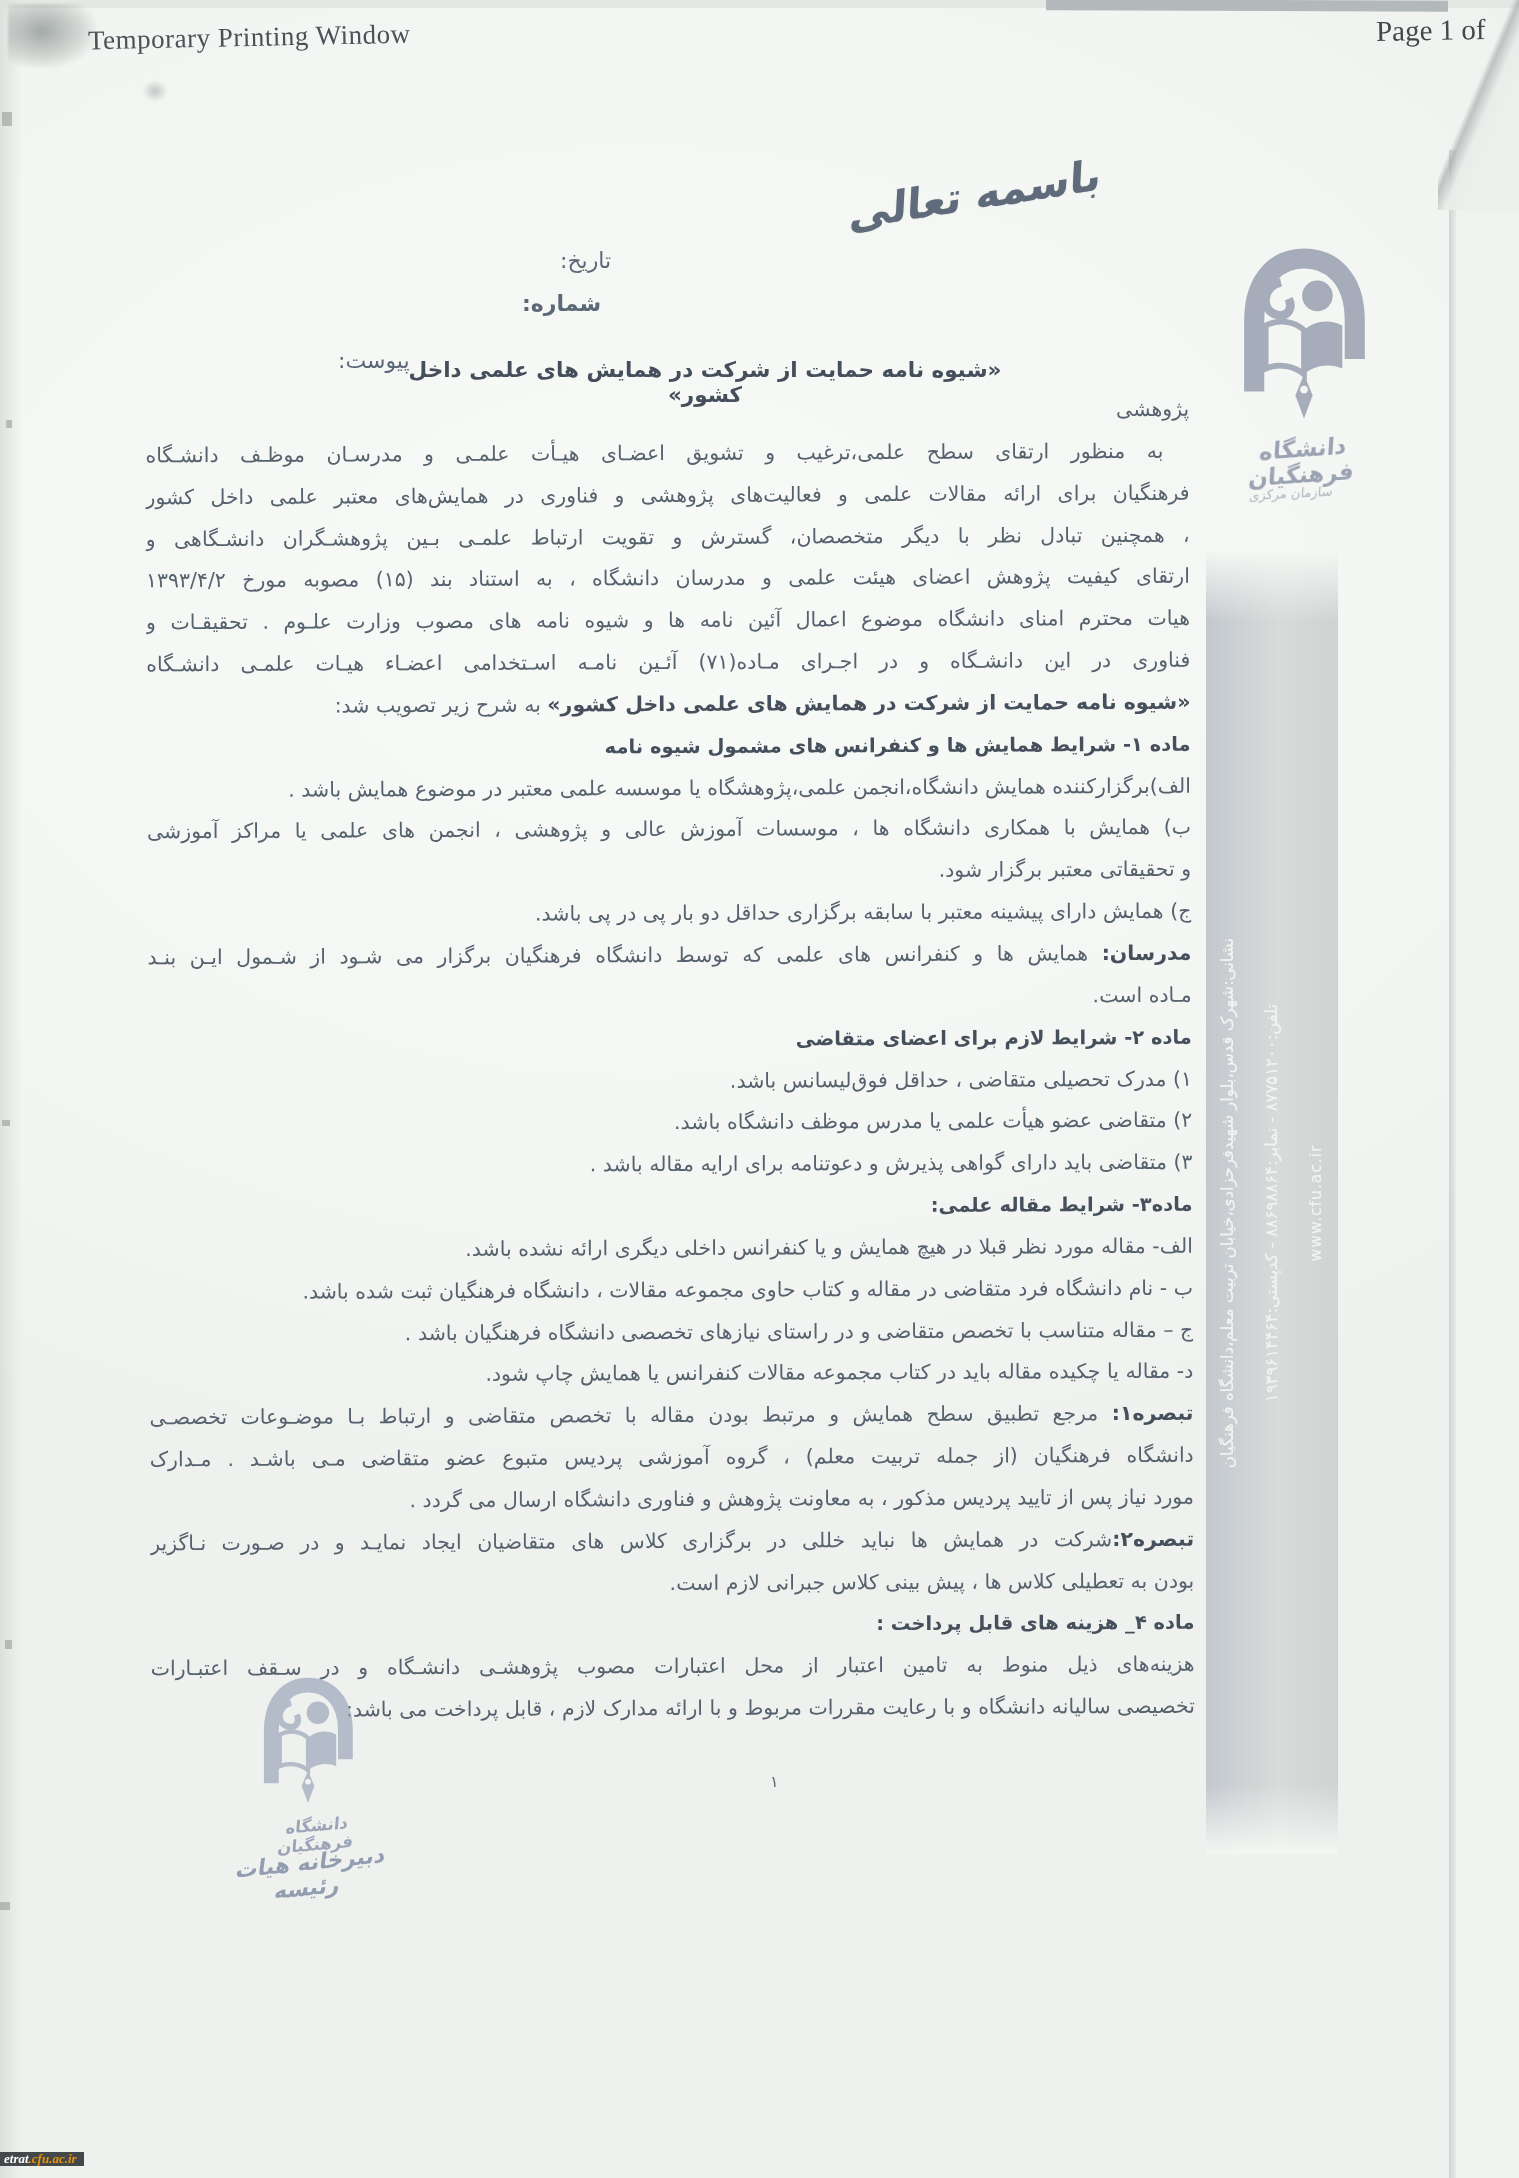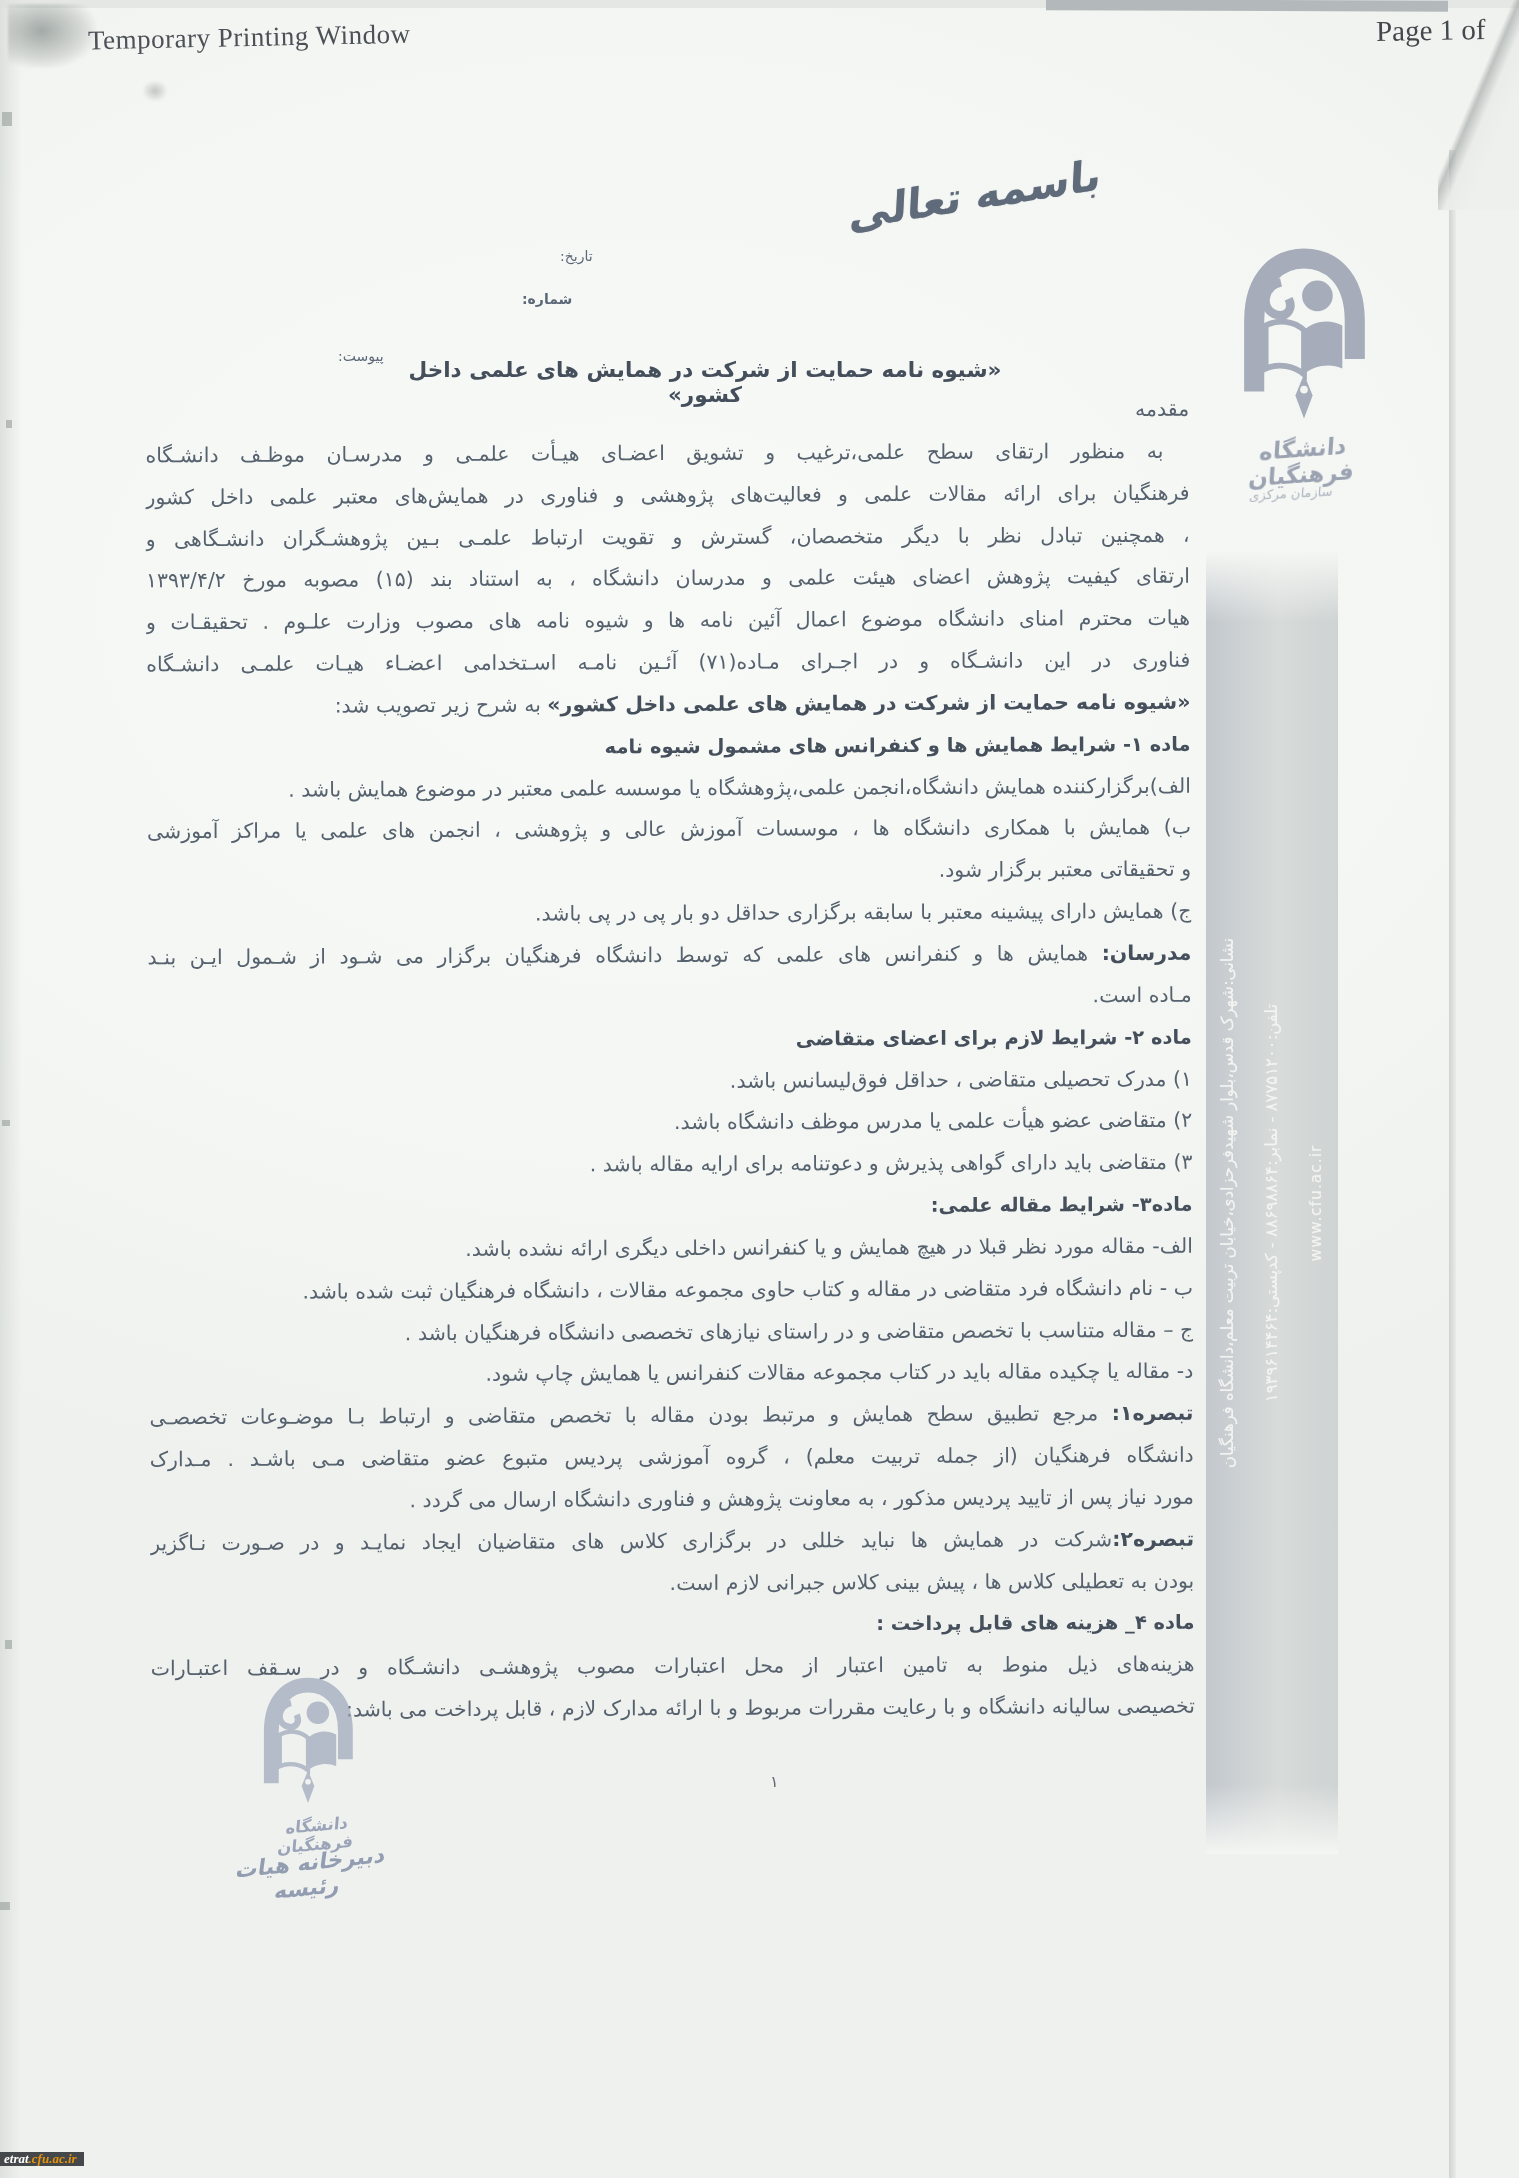--- a/index.html
+++ b/index.html
@@ -39,21 +39,21 @@
 
   
   .bismillah{position:absolute;left:848px;top:170px;font-size:42px;font-weight:bold;color:#4b586b;
     transform:rotate(-9deg) skewX(-12deg);opacity:.88;text-shadow:0 0 1px rgba(75,88,107,.5);}
   .logo{color:var(--logo-ink);opacity:.82;}
   .logo-main{position:absolute;left:1235px;top:246px;width:138px;height:182px;}
   .org-name{position:absolute;left:1213px;top:436px;width:178px;text-align:center;font-size:23px;
     color:#8c94a6;transform:rotate(-4deg) skewX(-8deg);font-weight:bold;opacity:.85;filter:blur(.3px);}
   .org-sub{position:absolute;left:1236px;top:486px;width:110px;text-align:center;font-size:13px;
     color:#9aa2b1;transform:rotate(-3deg) skewX(-8deg);opacity:.8;filter:blur(.3px);}
-  .lbl{position:absolute;font-size:14px;color:#5c6878;}
+  .lbl{position:absolute;font-size:22px;color:#5c6878;}
   .lbl-date{left:560px;top:248px;}
   .lbl-num{left:522px;top:291px;font-weight:bold;}
   .lbl-att{left:338px;top:348px;}
 
   
   .doc-title{position:absolute;left:385px;top:357px;width:640px;text-align:center;
     font-size:21.5px;font-weight:bold;color:#454f5c;}
   .doc-lines{position:absolute;left:148px;top:391px;width:1044px;font-size:20.5px;color:var(--ink);
     transform:rotate(-.25deg);}
   .line{height:41.85px;line-height:41.85px;overflow:hidden;text-align:right;white-space:normal;}
@@ -123,21 +123,21 @@
   <div class="org-sub fa">سازمان مرکزی</div>
 
   <div class="lbl lbl-date fa">تاریخ:</div>
   <div class="lbl lbl-num fa">شماره:</div>
   <div class="lbl lbl-att fa">پیوست:</div>
 
   <div class="doc-title fa">«شیوه نامه حمایت از شرکت در همایش های علمی  داخل کشور»</div>
 
   <div class="doc-lines fa">
 
-  <div class="line"><b class="seg-b"></b><span class="seg-t">مقدمه</span></div>
+  <div class="line"><b class="seg-b"></b><span class="seg-t">پژوهشی</span></div>
       <div class="line justify indent"><b class="seg-b"></b><span class="seg-t">به منظور ارتقای سطح علمی،ترغیب و تشویق اعضـای هیـأت علمـی و مدرسـان موظـف دانشـگاه</span></div>
       <div class="line justify"><b class="seg-b"></b><span class="seg-t">فرهنگیان برای ارائه مقالات علمی و فعالیت‌های پژوهشی و فناوری در همایش‌های معتبر علمی داخل کشور</span></div>
       <div class="line justify"><b class="seg-b"></b><span class="seg-t">، همچنین تبادل نظر با دیگر متخصصان، گسترش و تقویت ارتباط علمـی بـین پژوهشـگران دانشـگاهی و</span></div>
       <div class="line justify"><b class="seg-b"></b><span class="seg-t">ارتقای کیفیت پژوهش اعضای هیئت علمی و مدرسان دانشگاه ، به استناد بند (۱۵) مصوبه مورخ ۱۳۹۳/۴/۲</span></div>
       <div class="line justify"><b class="seg-b"></b><span class="seg-t">هیات محترم امنای دانشگاه موضوع اعمال آئین نامه ها و شیوه نامه های مصوب وزارت علـوم . تحقیقـات و</span></div>
       <div class="line justify"><b class="seg-b"></b><span class="seg-t">فناوری در این دانشـگاه و در اجـرای مـاده(۷۱) آئـین نامـه اسـتخدامی اعضـاء هیـات علمـی دانشـگاه</span></div>
       <div class="line"><b class="seg-b">«شیوه نامه حمایت از شرکت در همایش های علمی داخل کشور»</b><span class="seg-t"> به شرح زیر  تصویب شد:</span></div>
       <div class="line heading"><b class="seg-b"></b><span class="seg-t">ماده ۱- شرایط همایش ها و کنفرانس های مشمول شیوه نامه</span></div>
       <div class="line"><b class="seg-b"></b><span class="seg-t">الف)برگزارکننده همایش دانشگاه،انجمن علمی،پژوهشگاه یا موسسه علمی معتبر در موضوع همایش باشد .</span></div>
       <div class="line justify"><b class="seg-b"></b><span class="seg-t">ب) همایش با همکاری دانشگاه ها ، موسسات آموزش عالی و پژوهشی ، انجمن های علمی یا مراکز آموزشی</span></div>

